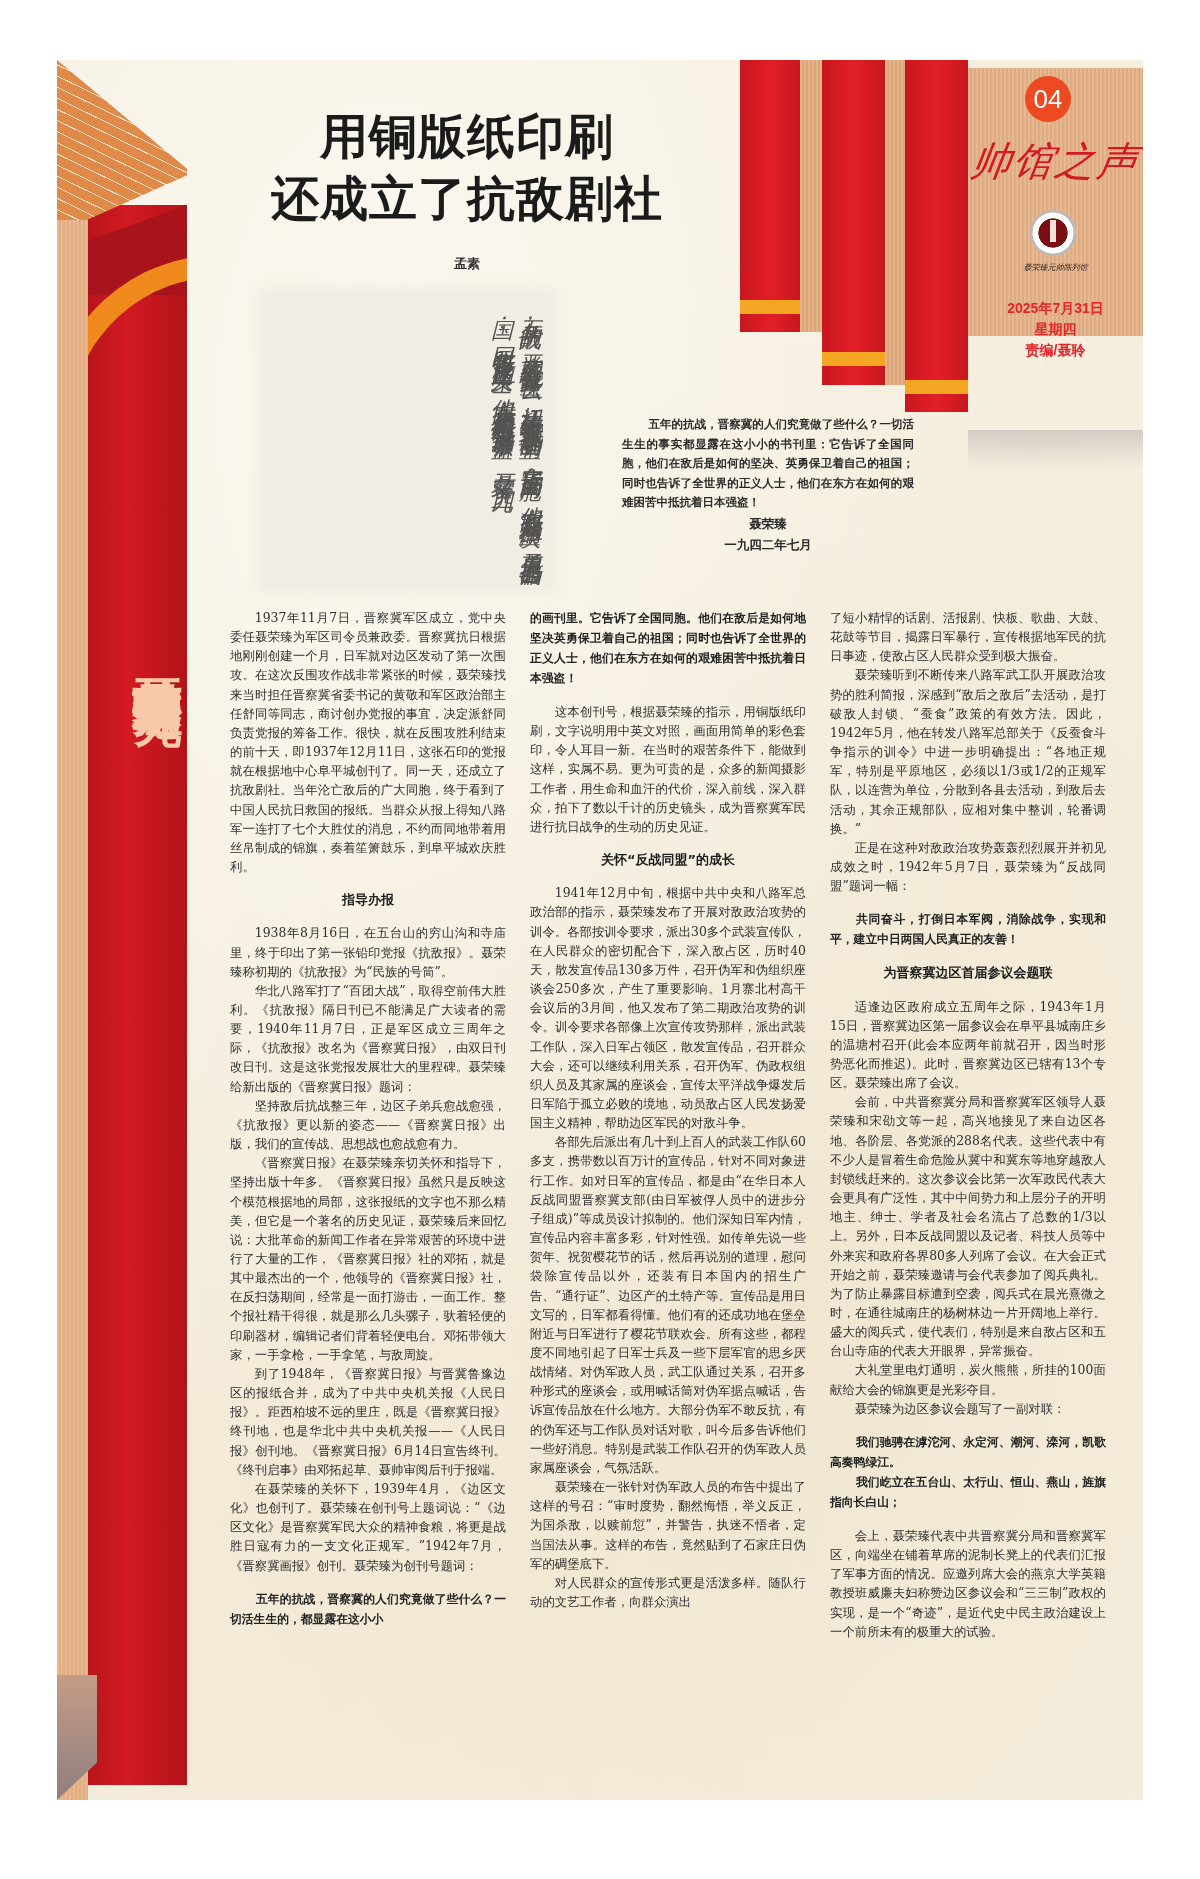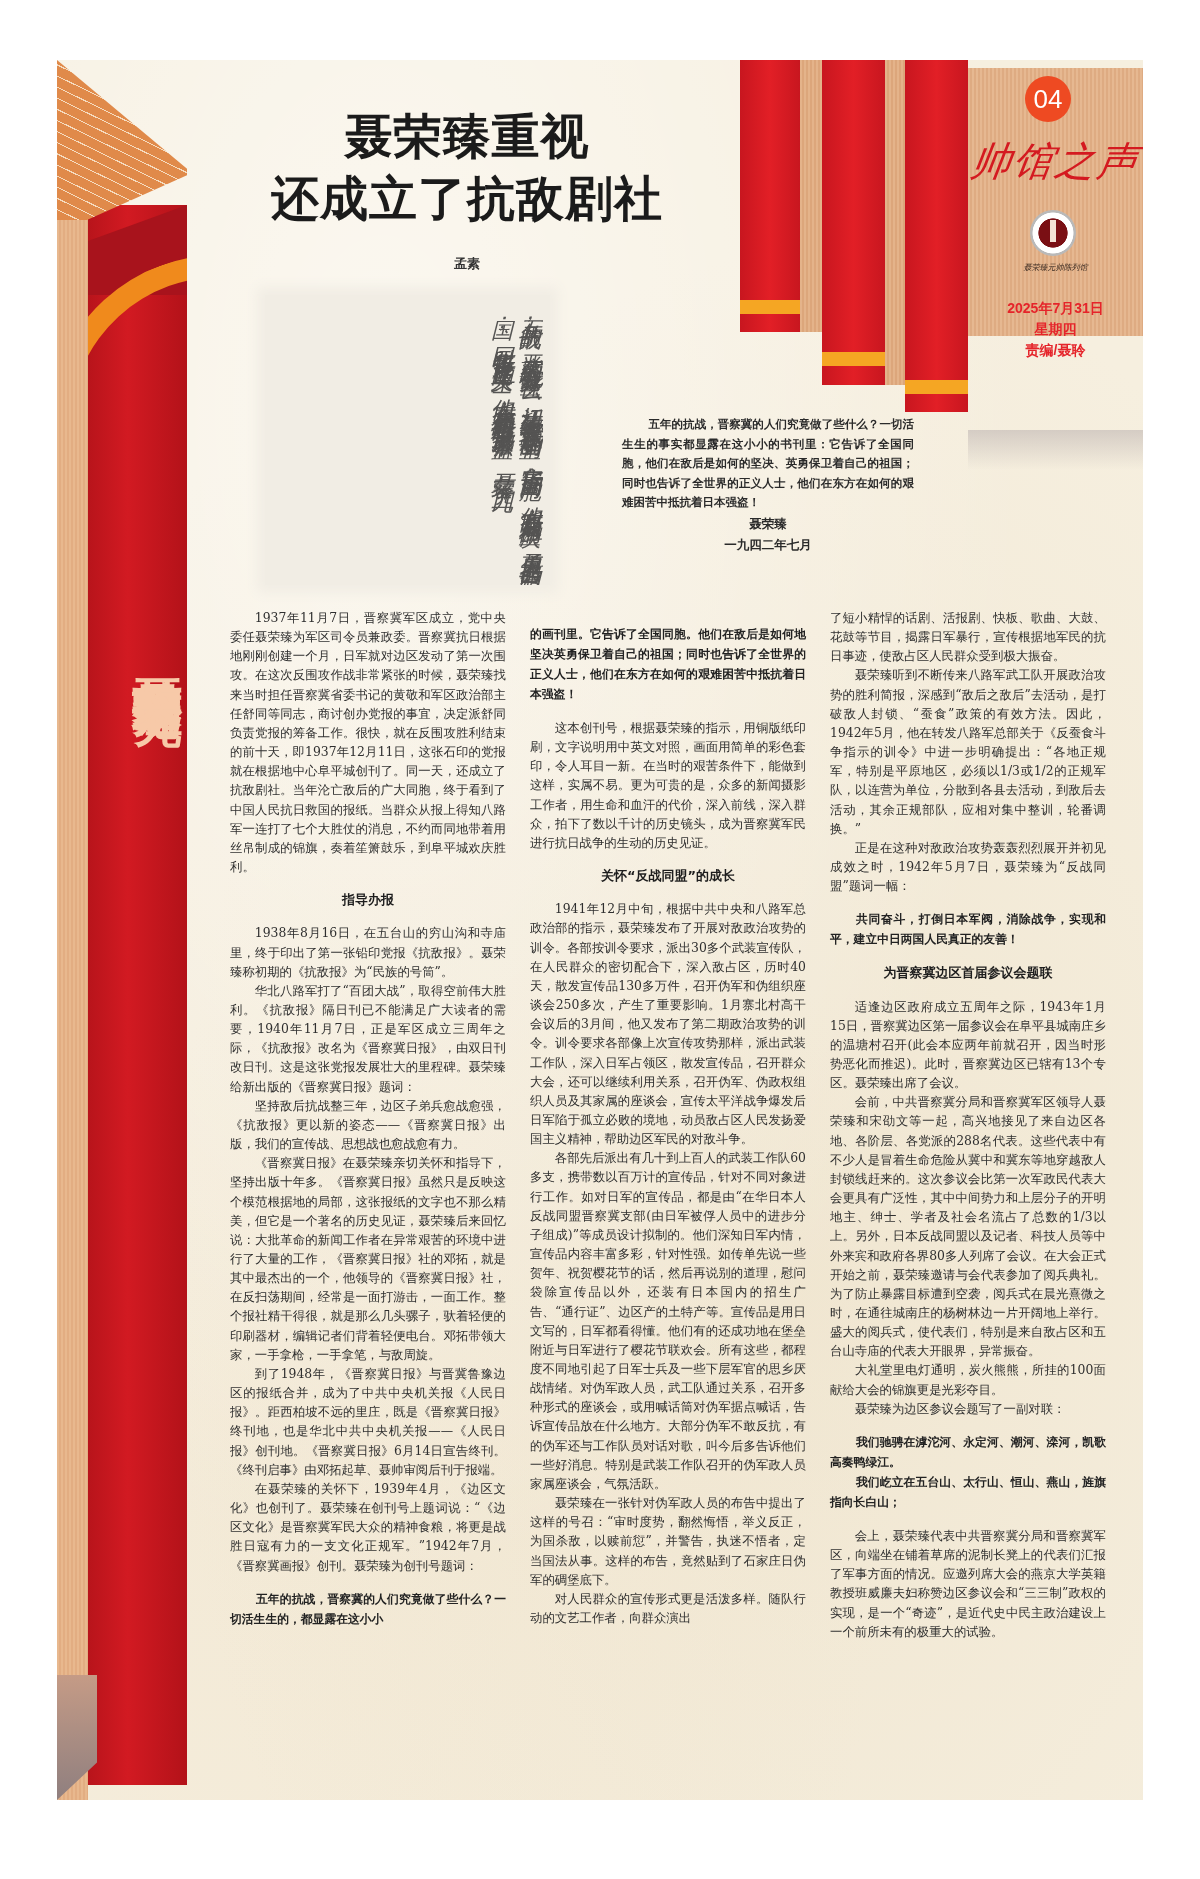--- a/index.html
+++ b/index.html
@@ -129,21 +129,21 @@
     <div class="logo-caption">聂荣臻元帅陈列馆</div>
     <div class="date-block">
       <div>2025年7月31日</div>
       <div>星期四</div>
       <div>责编/聂聆</div>
     </div>
   </div>
   <div class="masthead-shadow"></div>
 
   <div class="headline">
-    <div>聂荣臻重视</div>
+    <div>用铜版纸印刷</div>
     <div>还成立了抗敌剧社</div>
   </div>
   <div class="author">孟素</div>
 
   <div class="calligraphy">
     <div class="strokes">五年的抗战，晋察冀的人们究竟做了些什么？一切活生生的事实都显露在这小小的画刊里：它告诉了全国同胞，他们在敌后是如何的坚决、英勇保卫着自己的祖国；同时也告诉了全世界的正义人士，他们在东方在如何的艰难困苦中抵抗着日本强盗！ 聂荣臻 一九四二</div>
   </div>
 
   <div class="caption">
     <div class="p">五年的抗战，晋察冀的人们究竟做了些什么？一切活生生的事实都显露在这小小的书刊里：它告诉了全国同胞，他们在敌后是如何的坚决、英勇保卫着自己的祖国；同时也告诉了全世界的正义人士，他们在东方在如何的艰难困苦中抵抗着日本强盗！</div>
@@ -159,21 +159,21 @@
     <p>坚持敌后抗战整三年，边区子弟兵愈战愈强，《抗敌报》更以新的姿态——《晋察冀日报》出版，我们的宣传战、思想战也愈战愈有力。</p>
     <p>《晋察冀日报》在聂荣臻亲切关怀和指导下，坚持出版十年多。《晋察冀日报》虽然只是反映这个模范根据地的局部，这张报纸的文字也不那么精美，但它是一个著名的历史见证，聂荣臻后来回忆说：大批革命的新闻工作者在异常艰苦的环境中进行了大量的工作，《晋察冀日报》社的邓拓，就是其中最杰出的一个，他领导的《晋察冀日报》社，在反扫荡期间，经常是一面打游击，一面工作。整个报社精干得很，就是那么几头骡子，驮着轻便的印刷器材，编辑记者们背着轻便电台。邓拓带领大家，一手拿枪，一手拿笔，与敌周旋。</p>
     <p>到了1948年，《晋察冀日报》与晋冀鲁豫边区的报纸合并，成为了中共中央机关报《人民日报》。距西柏坡不远的里庄，既是《晋察冀日报》终刊地，也是华北中共中央机关报——《人民日报》创刊地。《晋察冀日报》6月14日宣告终刊。《终刊启事》由邓拓起草、聂帅审阅后刊于报端。</p>
     <p>在聂荣臻的关怀下，1939年4月，《边区文化》也创刊了。聂荣臻在创刊号上题词说：“《边区文化》是晋察冀军民大众的精神食粮，将更是战胜日寇有力的一支文化正规军。”1942年7月，《晋察冀画报》创刊。聂荣臻为创刊号题词：</p>
     <div class="quote">
       <p>五年的抗战，晋察冀的人们究竟做了些什么？一切活生生的，都显露在这小小</p>
     </div>
   </div>
 
   <div class="col col2">
-    <div class="quote" style="margin-top:16px">
+    <div class="quote" style="margin-top:0">
       <p class="noindent">的画刊里。它告诉了全国同胞。他们在敌后是如何地坚决英勇保卫着自己的祖国；同时也告诉了全世界的正义人士，他们在东方在如何的艰难困苦中抵抗着日本强盗！</p>
     </div>
     <p>这本创刊号，根据聂荣臻的指示，用铜版纸印刷，文字说明用中英文对照，画面用简单的彩色套印，令人耳目一新。在当时的艰苦条件下，能做到这样，实属不易。更为可贵的是，众多的新闻摄影工作者，用生命和血汗的代价，深入前线，深入群众，拍下了数以千计的历史镜头，成为晋察冀军民进行抗日战争的生动的历史见证。</p>
     <h3>关怀“反战同盟”的成长</h3>
     <p>1941年12月中旬，根据中共中央和八路军总政治部的指示，聂荣臻发布了开展对敌政治攻势的训令。各部按训令要求，派出30多个武装宣传队，在人民群众的密切配合下，深入敌占区，历时40天，散发宣传品130多万件，召开伪军和伪组织座谈会250多次，产生了重要影响。1月寨北村高干会议后的3月间，他又发布了第二期政治攻势的训令。训令要求各部像上次宣传攻势那样，派出武装工作队，深入日军占领区，散发宣传品，召开群众大会，还可以继续利用关系，召开伪军、伪政权组织人员及其家属的座谈会，宣传太平洋战争爆发后日军陷于孤立必败的境地，动员敌占区人民发扬爱国主义精神，帮助边区军民的对敌斗争。</p>
     <p>各部先后派出有几十到上百人的武装工作队60多支，携带数以百万计的宣传品，针对不同对象进行工作。如对日军的宣传品，都是由“在华日本人反战同盟晋察冀支部(由日军被俘人员中的进步分子组成)”等成员设计拟制的。他们深知日军内情，宣传品内容丰富多彩，针对性强。如传单先说一些贺年、祝贺樱花节的话，然后再说别的道理，慰问袋除宣传品以外，还装有日本国内的招生广告、“通行证”、边区产的土特产等。宣传品是用日文写的，日军都看得懂。他们有的还成功地在堡垒附近与日军进行了樱花节联欢会。所有这些，都程度不同地引起了日军士兵及一些下层军官的思乡厌战情绪。对伪军政人员，武工队通过关系，召开多种形式的座谈会，或用喊话筒对伪军据点喊话，告诉宣传品放在什么地方。大部分伪军不敢反抗，有的伪军还与工作队员对话对歌，叫今后多告诉他们一些好消息。特别是武装工作队召开的伪军政人员家属座谈会，气氛活跃。</p>
     <p>聂荣臻在一张针对伪军政人员的布告中提出了这样的号召：“审时度势，翻然悔悟，举义反正，为国杀敌，以赎前愆”，并警告，执迷不悟者，定当国法从事。这样的布告，竟然贴到了石家庄日伪军的碉堡底下。</p>
     <p>对人民群众的宣传形式更是活泼多样。随队行动的文艺工作者，向群众演出</p>
   </div>
 

